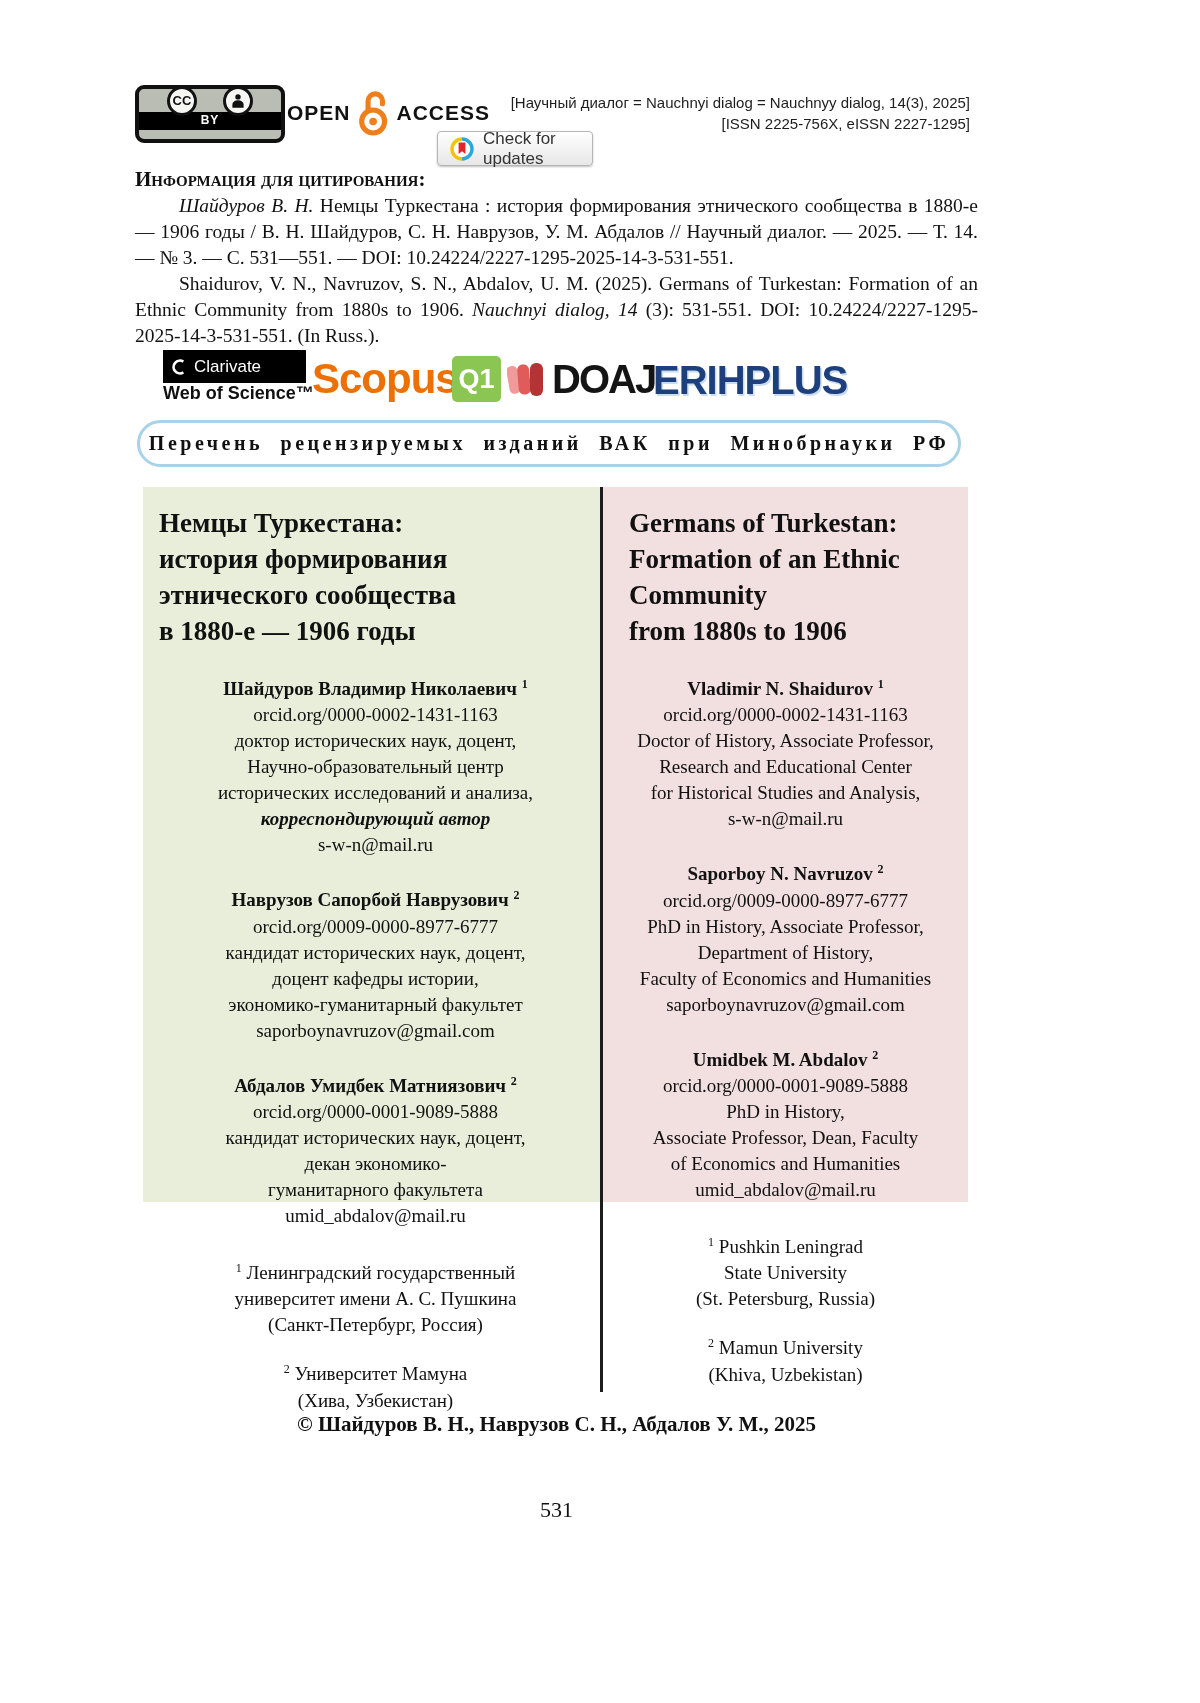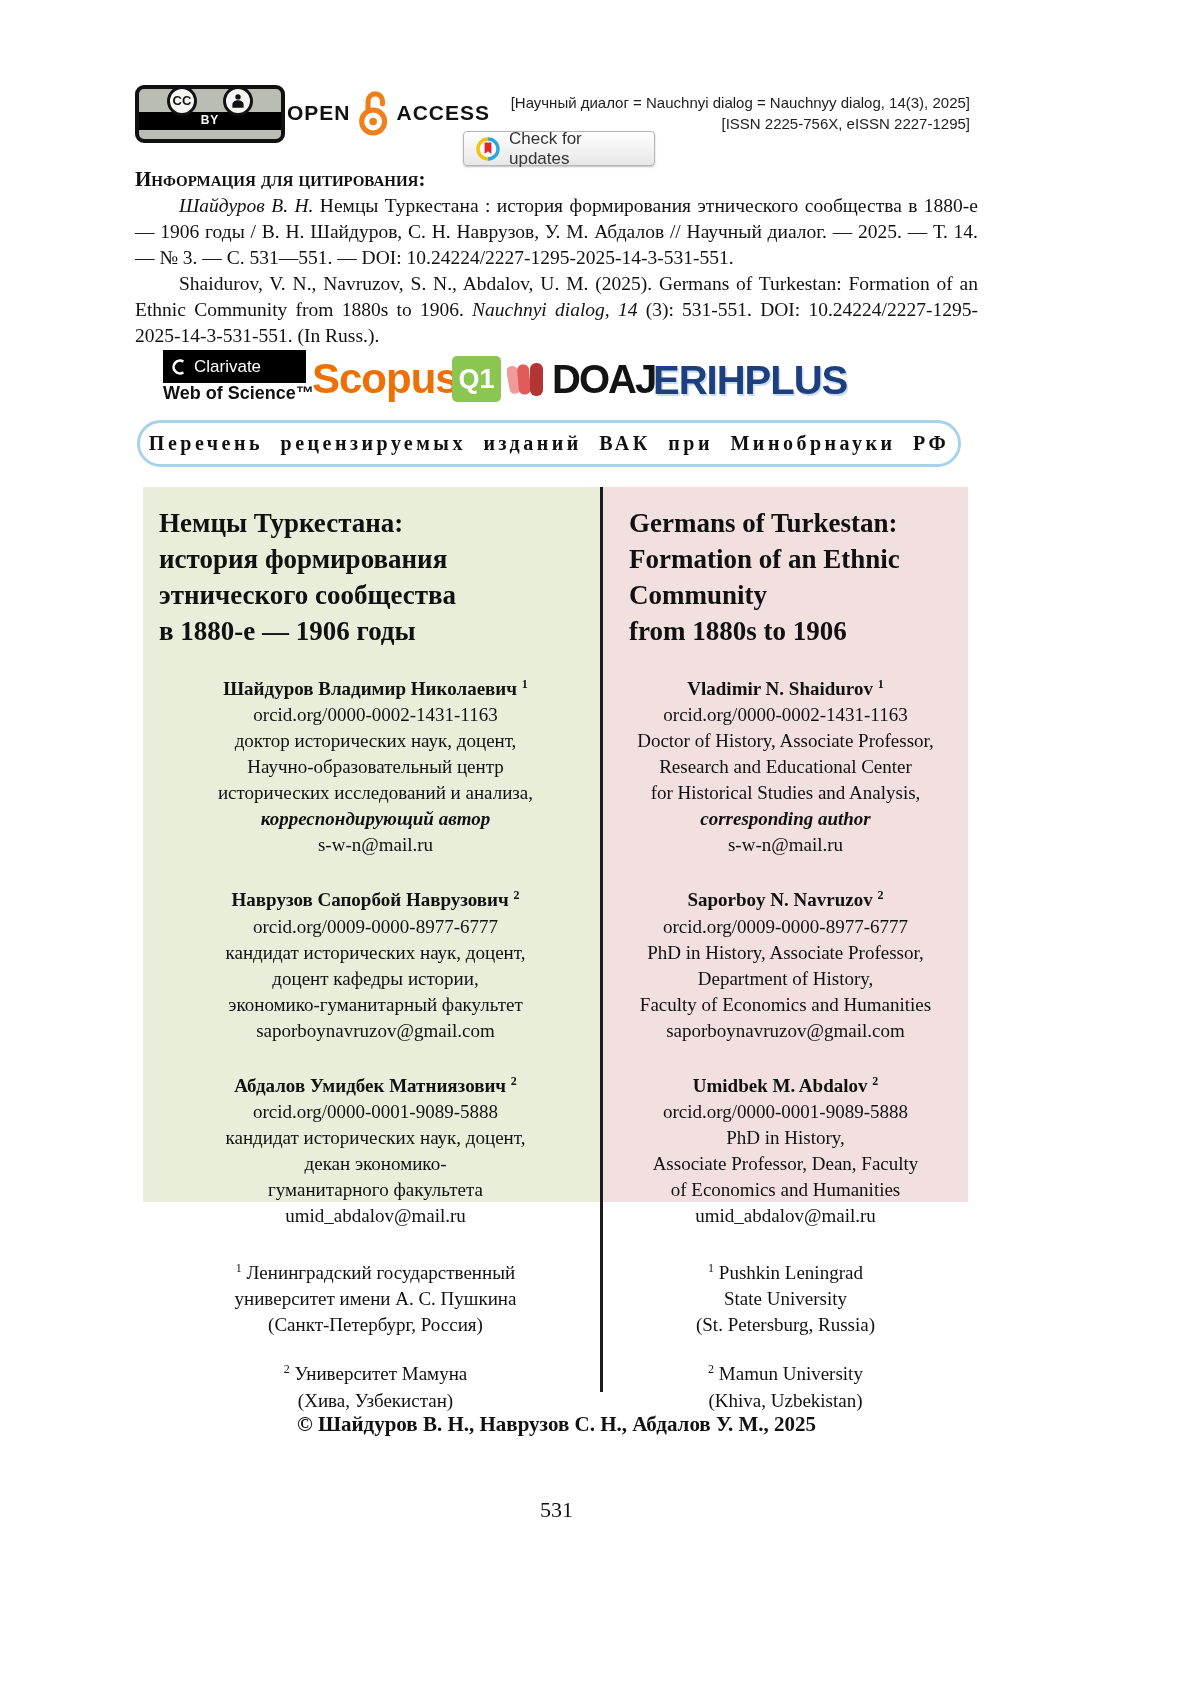--- a/index.html
+++ b/index.html
@@ -12,21 +12,21 @@
   body{font-family:"Liberation Serif","DejaVu Serif",serif;color:#111;}
   .page{position:relative;width:1200px;height:1703px;background:#fff;overflow:hidden;}
 
   
   .cc-badge{position:absolute;left:135px;top:85px;width:150px;height:58px;border:4px solid #111;border-radius:9px;overflow:hidden;background:#b9bdb4;}
   .cc-top{height:23px;display:flex;align-items:center;justify-content:center;gap:26px;}
   .cc-circle{width:30px;height:30px;border-radius:50%;background:#f6f6f2;border:3px solid #111;display:flex;align-items:center;justify-content:center;font-family:"Liberation Sans",sans-serif;font-weight:bold;font-size:13px;color:#111;}
   .cc-bottom{height:18px;background:#000;color:#fff;text-align:center;font-family:"Liberation Sans",sans-serif;font-weight:bold;font-size:12px;line-height:17px;letter-spacing:1px;}
   .oa-logo{position:absolute;left:287px;top:90px;display:flex;align-items:center;gap:6px;font-family:"Liberation Sans",sans-serif;font-weight:bold;font-size:21px;color:#121212;letter-spacing:1px;}
   .journal-meta{position:absolute;right:230px;top:92px;text-align:right;font-family:"Liberation Sans",sans-serif;font-size:15px;line-height:21px;color:#1d1d1d;}
-  .check-btn{position:absolute;left:463px;top:131px;width:192px;height:35px;border:1px solid #b5b5b5;border-radius:4px;background:linear-gradient(#ffffff,#e7e7e7);display:flex;align-items:center;gap:9px;padding:0 12px;font-family:"Liberation Sans",sans-serif;font-size:17px;color:#333;box-shadow:0 1px 2px rgba(0,0,0,.25);cursor:pointer;}
+  .check-btn{position:absolute;left:437px;top:131px;width:156px;height:35px;border:1px solid #b5b5b5;border-radius:4px;background:linear-gradient(#ffffff,#e7e7e7);display:flex;align-items:center;gap:9px;padding:0 12px;font-family:"Liberation Sans",sans-serif;font-size:17px;color:#333;box-shadow:0 1px 2px rgba(0,0,0,.25);cursor:pointer;}
 
   
   .cite-head{position:absolute;left:135px;top:167px;font-weight:bold;font-variant:small-caps;font-size:21px;}
   .cite-block{position:absolute;left:135px;top:193px;width:843px;font-size:19.5px;line-height:26px;text-align:justify;}
   .cite-block p{text-indent:44px;margin:0;}
 
   
   .clarivate-box{position:absolute;left:163px;top:350px;width:143px;height:33px;background:#000000;color:#fff;display:flex;align-items:center;gap:6px;padding-left:9px;font-family:"Liberation Sans",sans-serif;font-size:17px;}
   .wos{position:absolute;left:163px;top:383px;font-family:"Liberation Sans",sans-serif;font-weight:bold;font-size:18px;color:#101010;}
   .scopus{position:absolute;left:312px;top:352px;font-family:"Liberation Sans",sans-serif;font-weight:bold;font-size:42px;color:var(--scopus-orange);letter-spacing:-1px;}
@@ -207,21 +207,20 @@
       <div>Community</div>
       <div>from 1880s to 1906</div>
     </div>
 
     <div class="author-block">
       <div class="author-name"><span>Vladimir N. Shaidurov</span> <sup>1</sup></div>
       <div>orcid.org/0000-0002-1431-1163</div>
       <div>Doctor of History, Associate Professor,</div>
       <div>Research and Educational Center</div>
       <div>for Historical Studies and Analysis,</div>
-      <div class="emph">corresponding author</div>
       <div>s-w-n@mail.ru</div>
     </div>
 
     <div class="author-block">
       <div class="author-name"><span>Saporboy N. Navruzov</span> <sup>2</sup></div>
       <div>orcid.org/0009-0000-8977-6777</div>
       <div>PhD in History, Associate Professor,</div>
       <div>Department of History,</div>
       <div>Faculty of Economics and Humanities</div>
       <div>saporboynavruzov@gmail.com</div>

